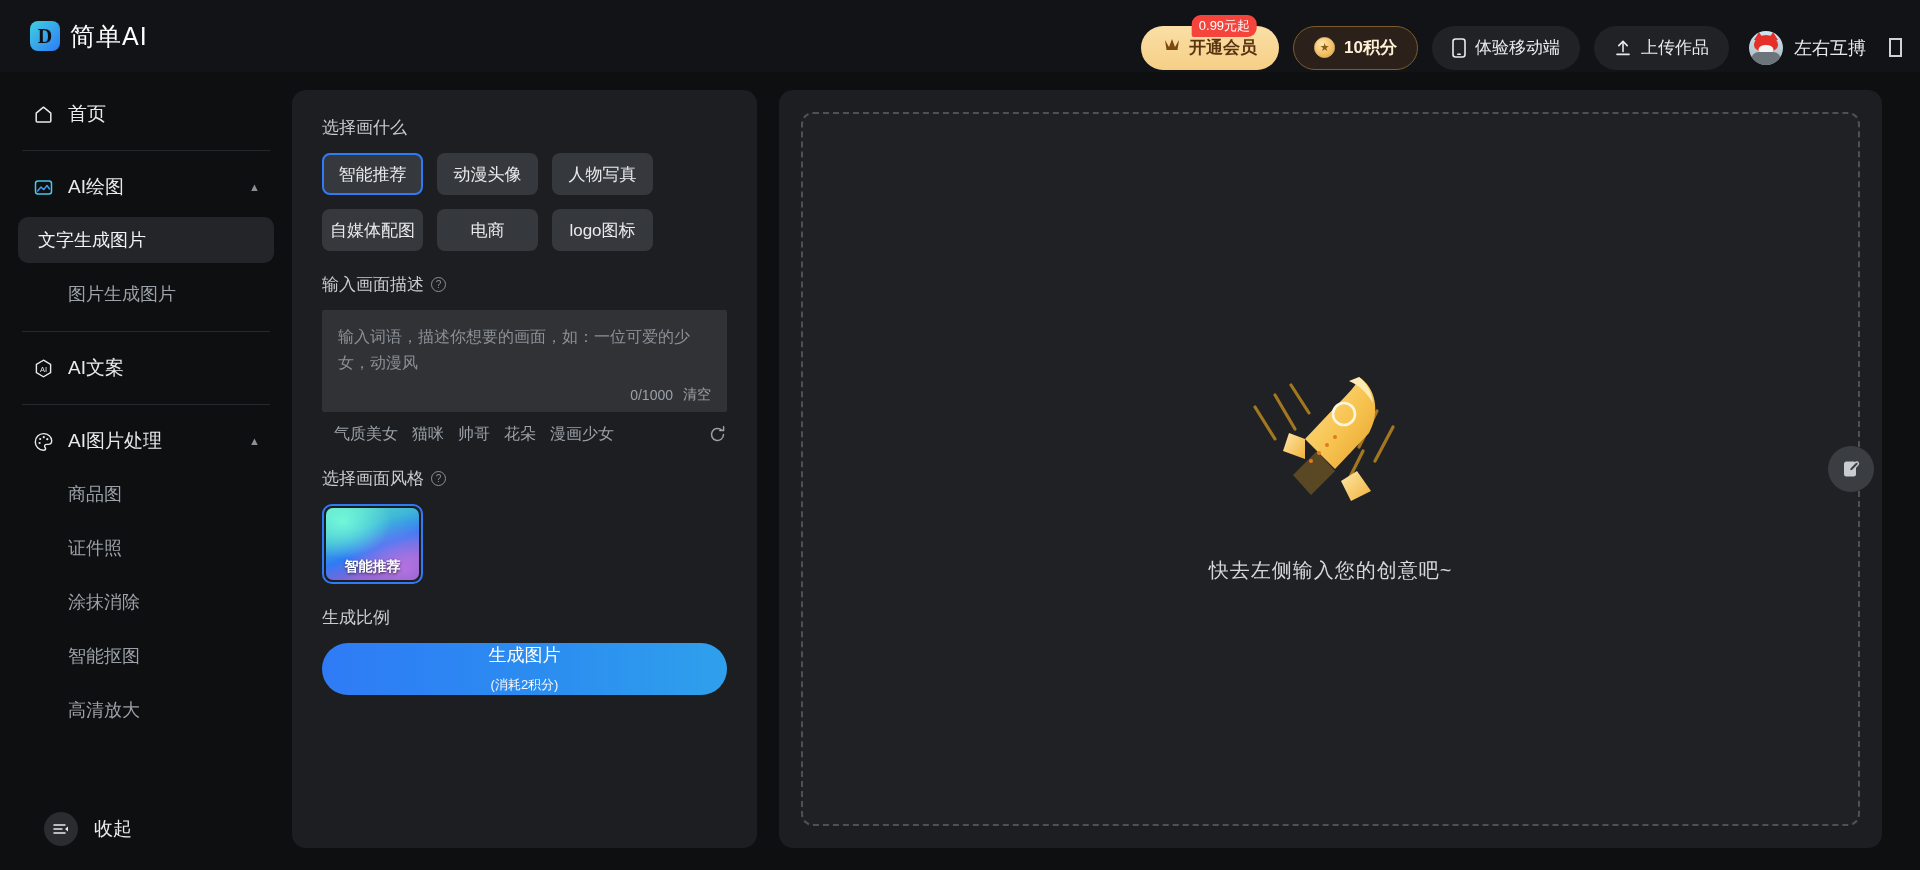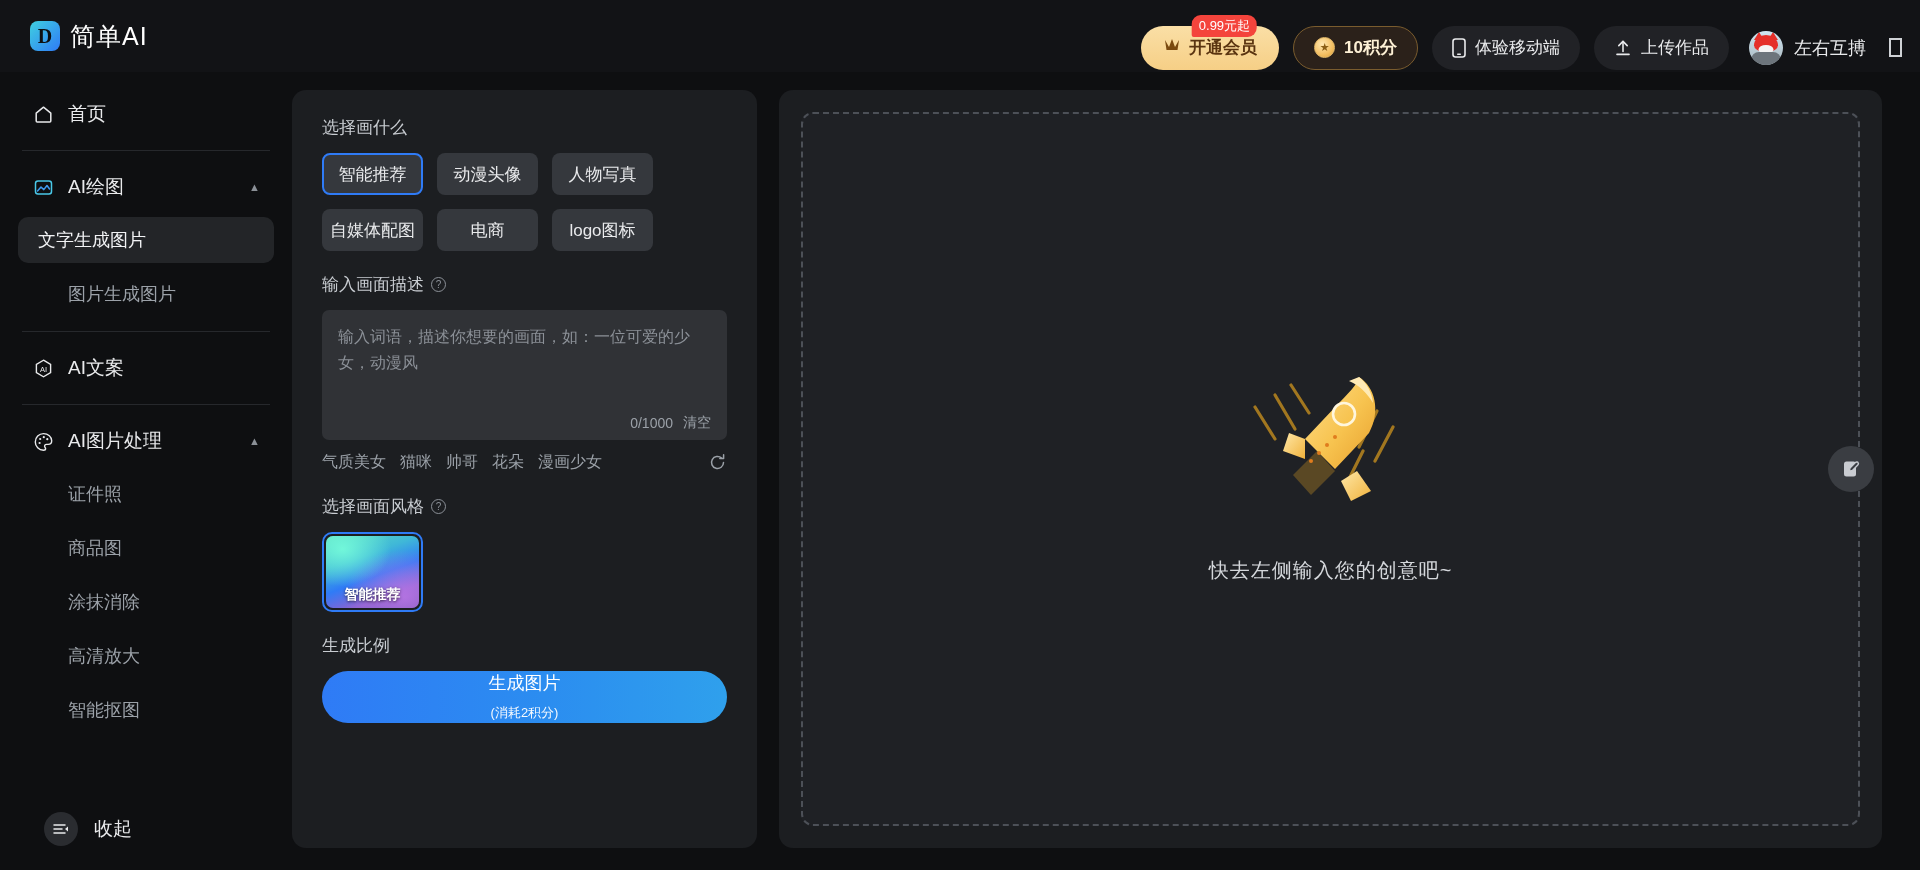--- a/index.html
+++ b/index.html
@@ -165,34 +165,34 @@
   .chip-grid { display: flex; flex-wrap: wrap; gap: 14px; margin-bottom: 22px; }
   .chip {
     width: 101px; height: 42px; border-radius: 8px;
     background: #35383d; color: #e9eaec; font-size: 17px;
     display: flex; align-items: center; justify-content: center;
     border: 2px solid transparent; cursor: pointer;
   }
   .chip.selected { border-color: #2f7bf6; }
 
   .prompt-box {
-    background: #303236; border-radius: 7px;
-    height: 130px; padding: 14px 16px 8px 16px;
+    background: #303236; border-radius: 2px;
+    height: 102px; padding: 14px 16px 8px 16px;
     display: flex; flex-direction: column; cursor: text;
   }
   .prompt-placeholder { font-size: 16px; color: #8b9097; line-height: 1.6; flex: 1 1 auto; }
   .prompt-footer {
     display: flex; justify-content: flex-end; align-items: center; gap: 10px;
     font-size: 14px; color: #9ba1a8;
   }
   .clear-link { color: #9ba1a8; cursor: pointer; }
 
   .tag-row {
     display: flex; align-items: center; gap: 14px;
-    margin: 12px 0 22px 0; font-size: 16px; color: #9ba1a8;
+    margin: 12px 0 22px 12px; font-size: 16px; color: #9ba1a8;
   }
   .tag { cursor: pointer; }
   .refresh { margin-left: auto; color: #9ba1a8; cursor: pointer; display: flex; }
 
   .style-card {
     width: 101px; height: 80px; border-radius: 10px;
     border: 2px solid #2f7bf6; padding: 2px;
     position: relative; cursor: pointer; overflow: hidden;
   }
   .style-thumb {
@@ -365,33 +365,33 @@
             <circle cx="10.8" cy="6.2" r="1.1" fill="#e9eaec"></circle>
             <circle cx="14.3" cy="8.2" r="1.1" fill="#e9eaec"></circle>
             <circle cx="6.6" cy="12" r="1.1" fill="#e9eaec"></circle>
           </svg>
         </span>
         <span>AI图片处理</span>
         <span class="chev">▲</span>
       </div>
 
       <div class="sub-row">
+        <span>商品图</span>
+      </div>
+      <div class="sub-row">
         <span>证件照</span>
-      </div>
-      <div class="sub-row">
-        <span>商品图</span>
       </div>
       <div class="sub-row">
         <span>涂抹消除</span>
       </div>
       <div class="sub-row">
+        <span>智能抠图</span>
+      </div>
+      <div class="sub-row">
         <span>高清放大</span>
-      </div>
-      <div class="sub-row">
-        <span>智能抠图</span>
       </div>
 
       <div class="collapse">
         <span class="collapse-circle">
           <svg width="18" height="14" viewBox="0 0 18 14" fill="none">
             <path d="M2 3 H13 M2 7 H10 M2 11 H13" stroke="#e9eaec" stroke-width="1.5" stroke-linecap="round"></path>
             <path d="M16 4.5 L13 7 L16 9.5 Z" fill="#e9eaec"></path>
           </svg>
         </span>
         <span class="collapse-label">收起</span>

